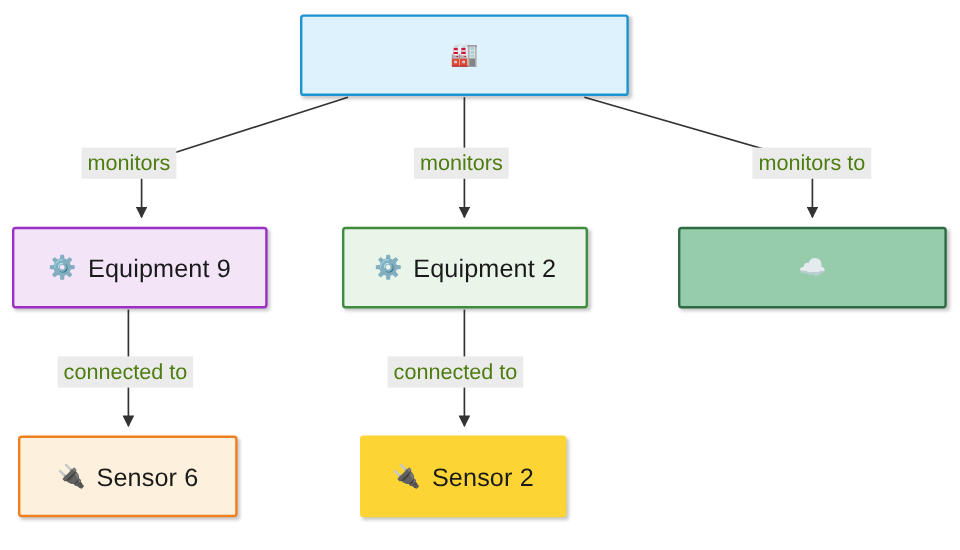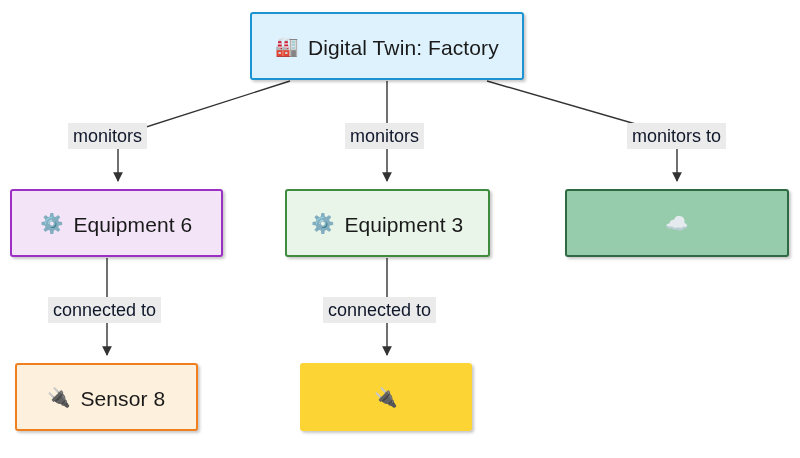--- a/index.html
+++ b/index.html
@@ -57,21 +57,21 @@
   #node-sensor1   { left: 15px;  top: 363px; width: 183px; height: 68px; }
   #node-sensor2   { left: 300px; top: 363px; width: 172px; height: 68px; }
 
   .edge-label {
     position: absolute;
     box-sizing: border-box;
     display: flex;
     align-items: center;
     justify-content: center;
     font-size: 18px;
-    color: #0f172a;
+    color: #4d7c0f;
     background: #ebebeb;
     padding: 2px 5px;
     white-space: nowrap;
     line-height: 1;
   }
   #lbl-monitors-1    { left: 68px;  top: 123px; height: 26px; }
   #lbl-monitors-2    { left: 345px; top: 123px; height: 26px; }
   #lbl-reports-to    { left: 627px; top: 123px; height: 26px; }
   #lbl-connected-1   { left: 48px;  top: 297px; height: 26px; }
   #lbl-connected-2   { left: 323px; top: 297px; height: 26px; }
@@ -106,44 +106,44 @@
       <path d="M 107 258 L 107 355" fill="none" stroke="#333333" stroke-width="1.4" marker-end="url(#arrow)"></path>
     </g>
 
     <g>
       <path d="M 387 258 L 387 355" fill="none" stroke="#333333" stroke-width="1.4" marker-end="url(#arrow)"></path>
     </g>
   </svg>
 
   <div class="node" id="node-factory" style="border:2px solid #1d94d2; background:#ddf2fd;">
     <span class="node-icon">🏭</span>
-    <span class="node-label">Digital Twin: Factory</span>
   </div>
 
   <div class="node" id="node-equip1" style="border:2px solid #9c30c4; background:#f3e4f8;">
     <span class="node-icon">⚙️</span>
-    <span class="node-label">Equipment 6</span>
+    <span class="node-label">Equipment 9</span>
   </div>
 
   <div class="node" id="node-equip2" style="border:2px solid #3f8c3f; background:#e9f5e9;">
     <span class="node-icon">⚙️</span>
-    <span class="node-label">Equipment 3</span>
+    <span class="node-label">Equipment 2</span>
   </div>
 
   <div class="node" id="node-cloud" style="border:2px solid #2e6b45; background:#96ccab;">
     <span class="node-icon">☁️</span>
   </div>
 
   <div class="node" id="node-sensor1" style="border:2px solid #ef7f1f; background:#fdf0dc;">
     <span class="node-icon">🔌</span>
-    <span class="node-label">Sensor 8</span>
+    <span class="node-label">Sensor 6</span>
   </div>
 
   <div class="node" id="node-sensor2" style="border:2px solid #fcd434; background:#fcd434;">
     <span class="node-icon">🔌</span>
+    <span class="node-label">Sensor 2</span>
   </div>
 
   <div class="edge-label" id="lbl-monitors-1">monitors</div>
 
   <div class="edge-label" id="lbl-monitors-2">monitors</div>
 
   <div class="edge-label" id="lbl-reports-to">monitors to</div>
 
   <div class="edge-label" id="lbl-connected-1">connected to</div>
 

